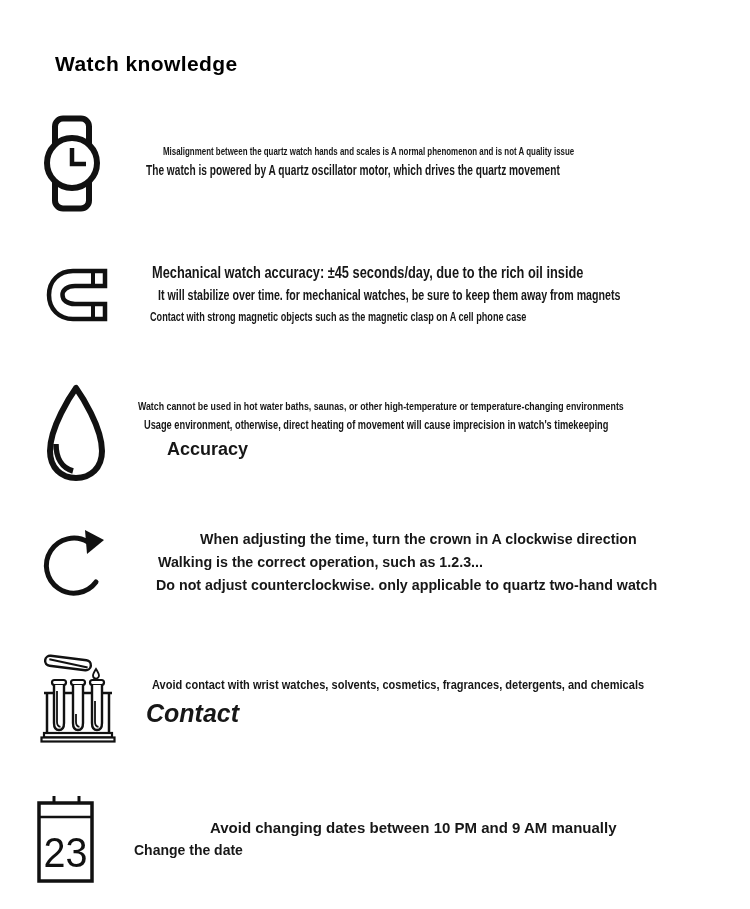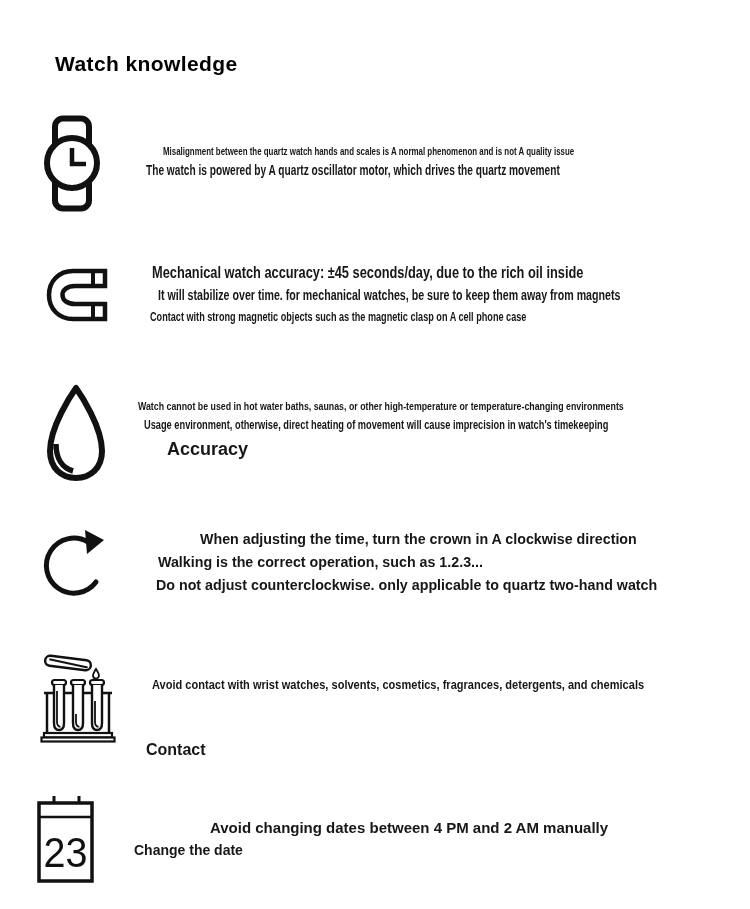--- a/index.html
+++ b/index.html
@@ -22,21 +22,21 @@
   .s2l1{left:152px;top:263px;font-size:16px;transform:scaleX(.80);}
   .s2l2{left:158px;top:287px;font-size:14px;transform:scaleX(.76);}
   .s2l3{left:150px;top:310px;font-size:12px;transform:scaleX(.76);}
   .s3l1{left:138px;top:400px;font-size:11px;transform:scaleX(.80);}
   .s3l2{left:144px;top:418px;font-size:12.5px;transform:scaleX(.74);}
   .s3l3{left:139px;top:439px;font-size:18px;margin-left:28px;}
   .s4l1{left:200px;top:530px;font-size:15px;transform:scaleX(.95);}
   .s4l2{left:158px;top:553px;font-size:15px;transform:scaleX(.95);}
   .s4l3{left:156px;top:576px;font-size:15px;transform:scaleX(.95);}
   .s5l1{left:152px;top:677px;font-size:13px;transform:scaleX(.85);}
-  .s5l2{left:146px;top:740px;font-size:16px;}
+  .s5l2{left:146px;top:698px;font-size:25px;font-style:italic;}
   .s6l1{left:210px;top:819px;font-size:15px;}
   .s6l2{left:134px;top:842px;font-size:14px;}
   svg .st{stroke:#111;fill:none;}
 </style>
 </head>
 <body>
 
 <div class="page">
 
   <h1 class="title">Watch knowledge</h1>
@@ -131,17 +131,17 @@
   <section>
     <span class="icon" style="left:35px;top:794px">
       <svg width="61" height="91" viewBox="0 0 61 91">
         <line x1="19" y1="2" x2="19" y2="15" stroke="#111" stroke-width="3"></line>
         <line x1="44" y1="2" x2="44" y2="15" stroke="#111" stroke-width="3"></line>
         <rect x="4" y="9" width="53" height="78" fill="#fff" stroke="#111" stroke-width="3.5"></rect>
         <line x1="4" y1="23" x2="57" y2="23" stroke="#111" stroke-width="2.5"></line>
         <text x="30.5" y="73" text-anchor="middle" font-size="42" font-weight="400" font-family="Liberation Sans, DejaVu Sans, sans-serif" fill="#111" textLength="44" lengthAdjust="spacingAndGlyphs">23</text>
       </svg>
     </span>
-    <div class="line s6l1">Avoid changing dates between 4 PM and 2 AM manually</div>
+    <div class="line s6l1">Avoid changing dates between 10 PM and 9 AM manually</div>
     <div class="line s6l2">Change the date</div>
   </section>
 
 </div>
 
 </body></html>

